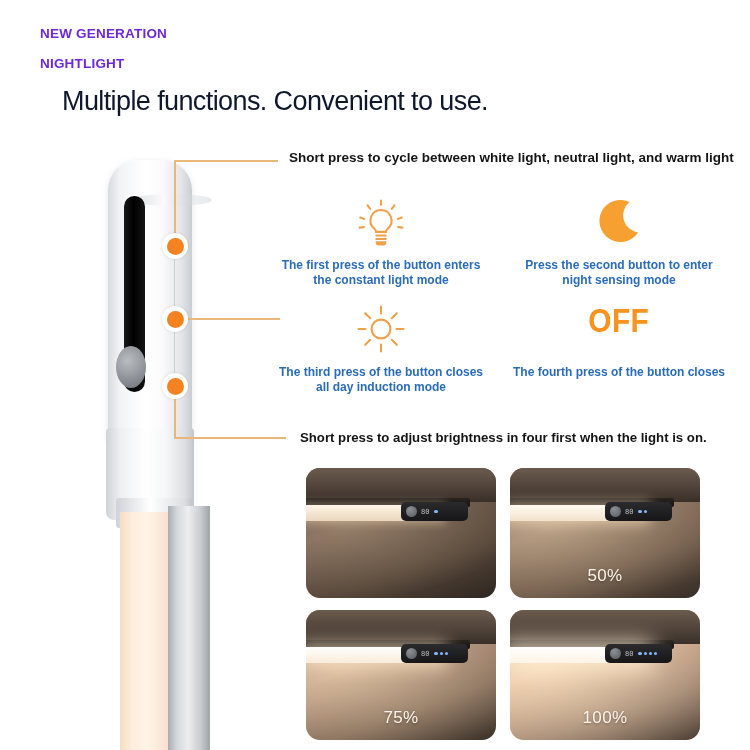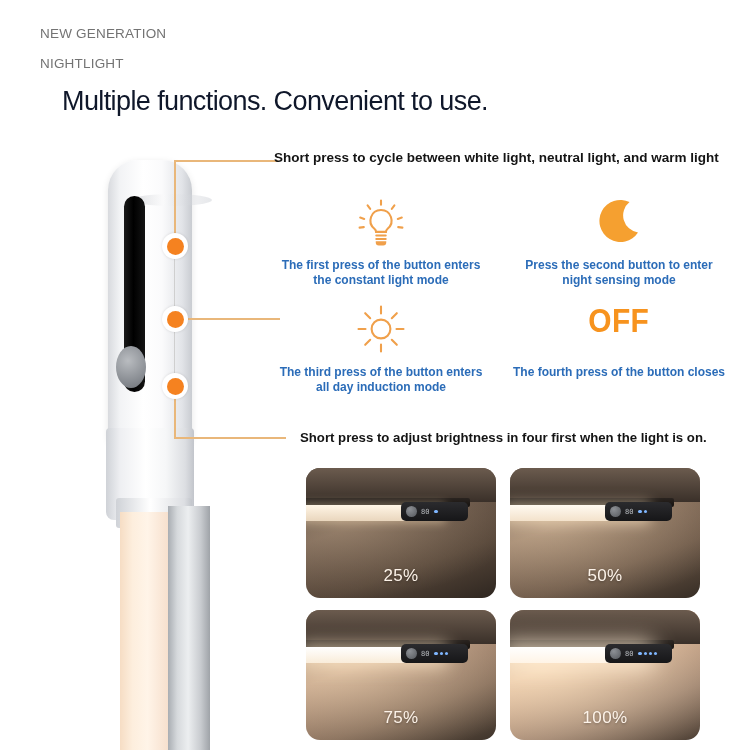--- a/index.html
+++ b/index.html
@@ -5,21 +5,21 @@
   html,body{margin:0;padding:0;}
   body{
     width:750px;height:750px;background:#ffffff;
     font-family:"Liberation Sans","DejaVu Sans",sans-serif;
     position:relative;overflow:hidden;
   }
   .page{position:absolute;inset:0;}
 
   
   .eyebrow{
-    position:absolute;left:40px;font-weight:400;color:#737373;
+    position:absolute;left:40px;font-weight:700;color:#6d28d9;
     font-size:13.5px;letter-spacing:.2px;white-space:nowrap;
   }
   #eyebrow1{top:26px;}
   #eyebrow2{top:56px;}
   .headline{
     position:absolute;left:62px;top:86px;width:660px;
     font-size:27px;font-weight:400;color:#0f172a;letter-spacing:-.6px;
     white-space:nowrap;
   }
 
@@ -86,21 +86,21 @@
   .lead-v{width:1.6px;}
   .lead-h{height:1.6px;}
   #l1v{left:174px;top:160px;height:80px;}
   #l1h{left:174px;top:160px;width:104px;}
   #l2h{left:188px;top:318px;width:92px;}
   #l3v{left:174px;top:392px;height:46px;}
   #l3h{left:174px;top:437px;width:112px;}
 
   
   .top-caption{
-    position:absolute;left:274px;top:150px;width:460px;
+    position:absolute;left:289px;top:150px;width:460px;
     font-size:13.5px;font-weight:700;color:#141414;white-space:nowrap;
   }
 
   
   .modes{position:absolute;left:262px;top:196px;width:476px;}
   .mode-row{display:flex;}
   .mode{width:238px;text-align:center;}
   .mode-icon{height:62px;display:flex;justify-content:center;}
   .mode-text{
     font-size:12px;font-weight:700;color:#2B6CB8;line-height:1.28;
@@ -234,21 +234,21 @@
 
       <div class="mode">
         <div class="mode-icon">
           <svg width="52" height="52" viewBox="0 0 52 52" fill="none" stroke="#F0A04B" stroke-width="2.1" stroke-linecap="round">
             <circle cx="26" cy="26" r="9.4"></circle>
             <path d="M26 3.5 v7 M26 41.5 v7 M3.5 26 h7 M41.5 26 h7
                      M10.2 10.2 l5 5 M36.8 36.8 l5 5 M41.8 10.2 l-5 5 M15.2 36.8 l-5 5"></path>
           </svg>
         </div>
         <div class="mode-text">
-          <span>The third press of the button enters</span><br>
+          <span>The third press of the button closes</span><br>
           <span>all day induction mode</span>
         </div>
       </div>
 
       <div class="mode">
         <div class="mode-icon">
           <span class="off-word">OFF</span>
         </div>
         <div class="mode-text">
           <span>The fourth press of the button closes</span>
@@ -268,21 +268,20 @@
       <div class="ceiling"></div>
       <div class="fixture"></div>
       <div class="lightbar" style="background:linear-gradient(180deg,#fff5e6,#e9d6bd);box-shadow:0 0 10px 2px rgba(255,228,190,.45);"></div>
       <div class="panel">
         <span class="knob"></span>
         <span class="readout">80</span>
         <span class="leds">
             <i></i>
           </span>
       </div>
-      <div class="pct">25%</div>
     </div>
 
     <div class="tile">
       <div class="scene" style="background:linear-gradient(160deg,#4a3d33 0%,#866e5b 38%,#6a5646 70%,#362d25 100%);"></div>
       <div class="wash" style="background:radial-gradient(ellipse 155% 100% at 18% 42%,rgba(255,226,190,.46),rgba(255,226,190,0) 66%);"></div>
       <div class="ceiling"></div>
       <div class="fixture"></div>
       <div class="lightbar" style="background:linear-gradient(180deg,#fffaf1,#f3e2cb);box-shadow:0 0 13px 3px rgba(255,230,196,.6);"></div>
       <div class="panel">
         <span class="knob"></span>

